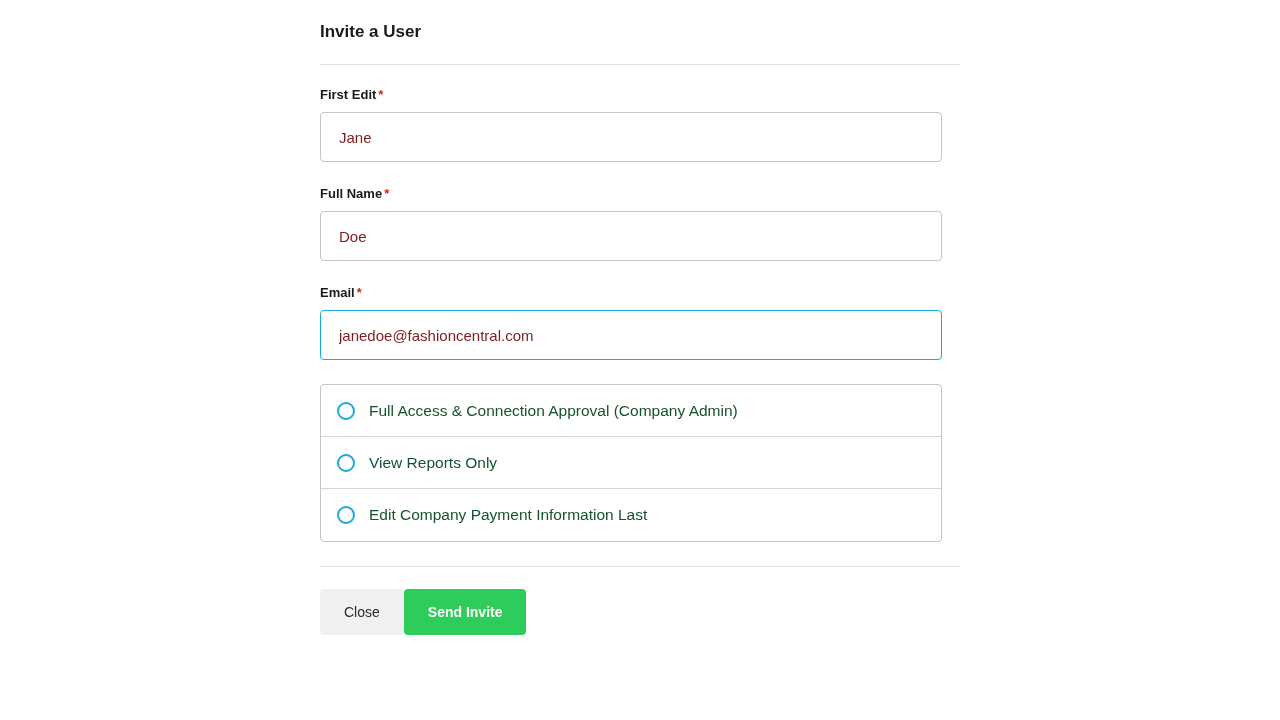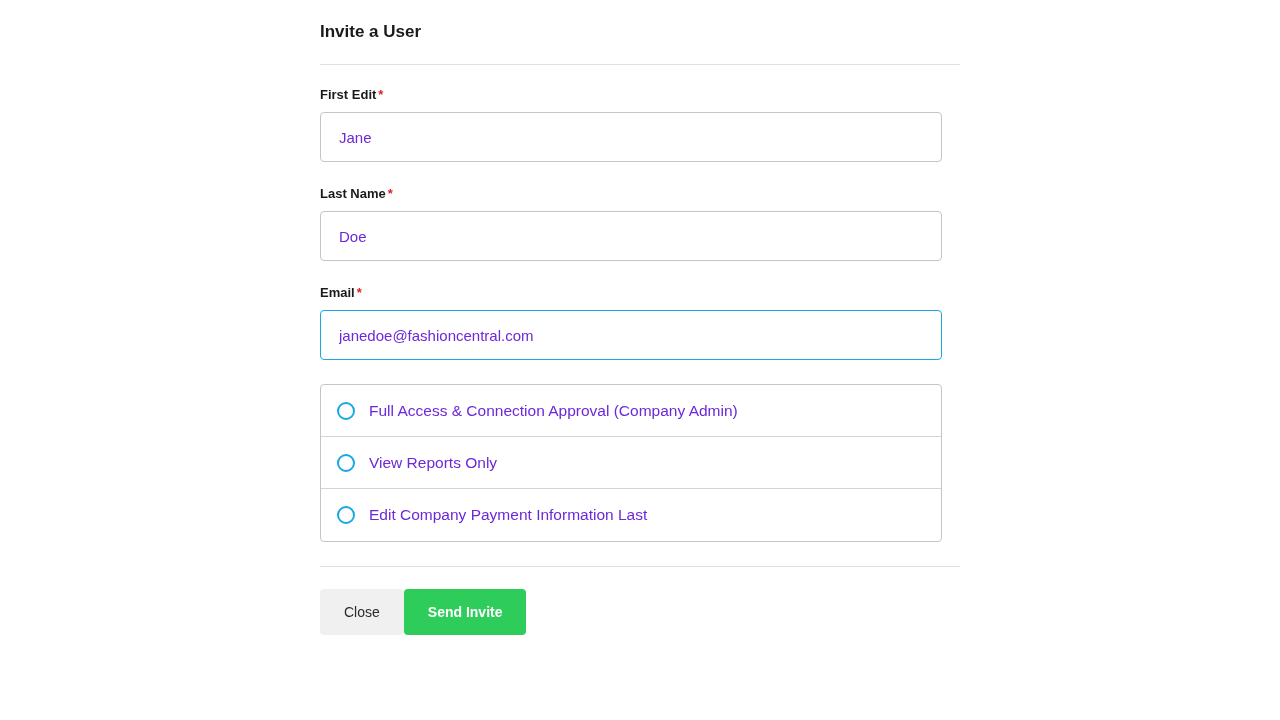--- a/index.html
+++ b/index.html
@@ -44,21 +44,21 @@
       color: #e02020;
       margin-left: 2px;
     }
     .text-input {
       width: 622px;
       height: 50px;
       border: 1px solid #c5c5c5;
       border-radius: 4px;
       padding: 0 18px;
       font-size: 15px;
-      color: #6d28d9;
+      color: #7f1d1d;
       outline: none;
       font-family: inherit;
     }
     .text-input.focused {
       border: 1px solid #1aa8e0;
     }
     .permissions-box {
       width: 622px;
       border: 1px solid #c5c5c5;
       border-radius: 4px;
@@ -78,21 +78,21 @@
     .radio-circle {
       width: 18px;
       height: 18px;
       border: 2px solid #1aa8e0;
       border-radius: 50%;
       margin-right: 14px;
       flex-shrink: 0;
     }
     .permission-label {
       font-size: 15.5px;
-      color: #6d28d9;
+      color: #14532d;
     }
     .footer-divider {
       height: 1px;
       background: #e0e0e0;
       margin-top: 20px;
       margin-bottom: 22px;
       width: 640px;
     }
     .footer-actions {
       display: flex;
@@ -130,21 +130,21 @@
 
   <div class="field-group">
     <label class="field-label">
       <span>First Edit</span><span class="required">*</span>
     </label>
     <input type="text" class="text-input" value="Jane" style="">
   </div>
 
   <div class="field-group">
     <label class="field-label">
-      <span>Last Name</span><span class="required">*</span>
+      <span>Full Name</span><span class="required">*</span>
     </label>
     <input type="text" class="text-input" value="Doe" style="">
   </div>
 
   <div class="field-group">
     <label class="field-label">
       <span>Email</span><span class="required">*</span>
     </label>
     <input type="text" class="text-input focused" value="janedoe@fashioncentral.com" style="">
   </div>

